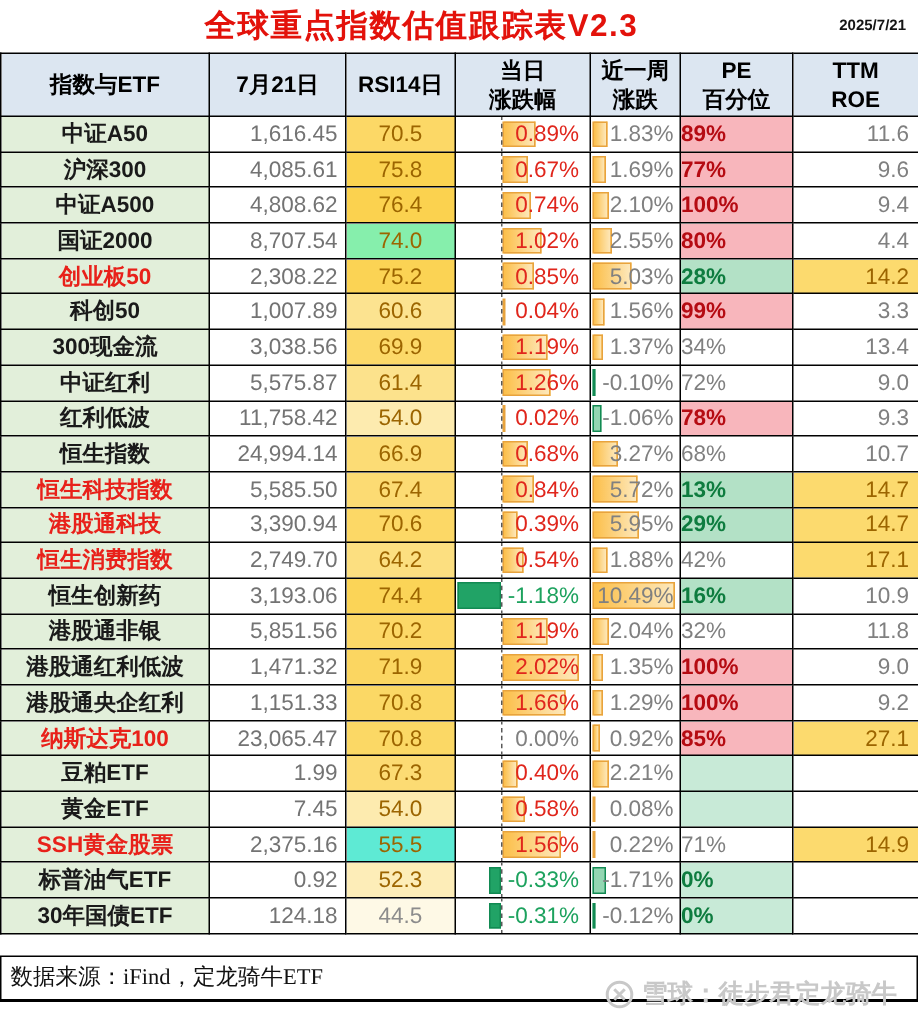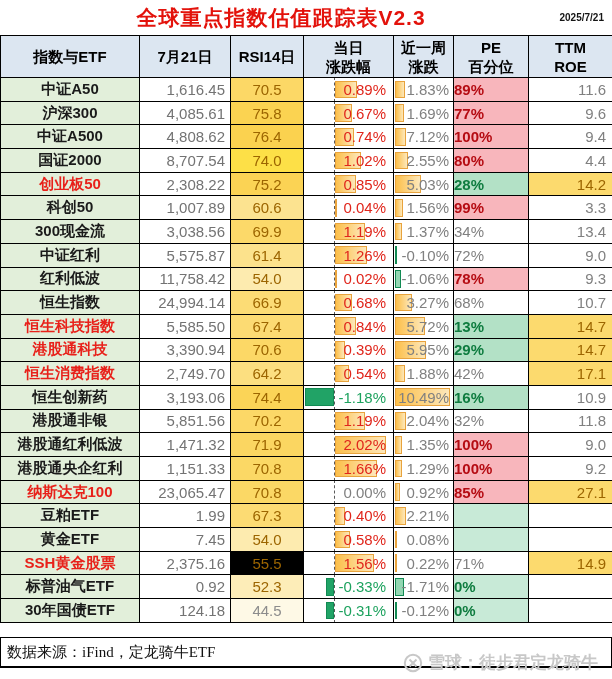--- a/index.html
+++ b/index.html
@@ -99,28 +99,28 @@
           <td class="c-daily"><div class="bar" style="width: 16.75px; left: 31px; background: linear-gradient(to right, rgb(252, 191, 74), rgb(253, 232, 187)); border: 1px solid rgb(232, 163, 61);"></div><span class="lbl" style="color: rgb(224, 38, 28);">0.67%</span></td>
           <td class="c-weekly"><div class="bar" style="left: 1px; width: 8.788px; background: linear-gradient(to right, rgb(252, 191, 74), rgb(253, 232, 187)); border: 1px solid rgb(232, 163, 61);"></div><span class="lbl">1.69%</span></td>
           <td class="c-pe pe-high">77%</td>
           <td class="c-roe">9.6</td>
         </tr>
         <tr>
           <td class="c-name">中证A500</td>
           <td class="c-close">4,808.62</td>
           <td class="c-rsi" style="background: rgb(251, 210, 79); color: rgb(156, 101, 0);">76.4</td>
           <td class="c-daily"><div class="bar" style="width: 18.5px; left: 31px; background: linear-gradient(to right, rgb(252, 191, 74), rgb(253, 232, 187)); border: 1px solid rgb(232, 163, 61);"></div><span class="lbl" style="color: rgb(224, 38, 28);">0.74%</span></td>
-          <td class="c-weekly"><div class="bar" style="left: 1px; width: 10.92px; background: linear-gradient(to right, rgb(252, 191, 74), rgb(253, 232, 187)); border: 1px solid rgb(232, 163, 61);"></div><span class="lbl">7.12%</span></td>
+          <td class="c-weekly"><div class="bar" style="left: 1px; width: 10.92px; background: linear-gradient(to right, rgb(252, 191, 74), rgb(253, 232, 187)); border: 1px solid rgb(232, 163, 61);"></div><span class="lbl">2.10%</span></td>
           <td class="c-pe pe-high">100%</td>
           <td class="c-roe">9.4</td>
         </tr>
         <tr>
           <td class="c-name">国证2000</td>
           <td class="c-close">8,707.54</td>
-          <td class="c-rsi" style="background: #fde047; color: rgb(156, 101, 0);">74.0</td>
+          <td class="c-rsi" style="background: #86efac; color: rgb(156, 101, 0);">74.0</td>
           <td class="c-daily"><div class="bar" style="width: 25.5px; left: 31px; background: linear-gradient(to right, rgb(252, 191, 74), rgb(253, 232, 187)); border: 1px solid rgb(232, 163, 61);"></div><span class="lbl" style="color: rgb(224, 38, 28);">1.02%</span></td>
           <td class="c-weekly"><div class="bar" style="left: 1px; width: 13.26px; background: linear-gradient(to right, rgb(252, 191, 74), rgb(253, 232, 187)); border: 1px solid rgb(232, 163, 61);"></div><span class="lbl">2.55%</span></td>
           <td class="c-pe pe-high">80%</td>
           <td class="c-roe">4.4</td>
         </tr>
         <tr>
           <td class="c-name hl">创业板50</td>
           <td class="c-close">2,308.22</td>
           <td class="c-rsi" style="background: rgb(251, 211, 84); color: rgb(156, 101, 0);">75.2</td>
           <td class="c-daily"><div class="bar" style="width: 21.25px; left: 31px; background: linear-gradient(to right, rgb(252, 191, 74), rgb(253, 232, 187)); border: 1px solid rgb(232, 163, 61);"></div><span class="lbl" style="color: rgb(224, 38, 28);">0.85%</span></td>
@@ -259,21 +259,21 @@
           <td class="c-close">7.45</td>
           <td class="c-rsi" style="background: rgb(253, 235, 175); color: rgb(156, 101, 0);">54.0</td>
           <td class="c-daily"><div class="bar" style="width: 14.5px; left: 31px; background: linear-gradient(to right, rgb(252, 191, 74), rgb(253, 232, 187)); border: 1px solid rgb(232, 163, 61);"></div><span class="lbl" style="color: rgb(224, 38, 28);">0.58%</span></td>
           <td class="c-weekly"><div class="bar" style="left: 1px; width: 1.2px; background: linear-gradient(to right, rgb(252, 191, 74), rgb(253, 232, 187)); border: 1px solid rgb(232, 163, 61);"></div><span class="lbl">0.08%</span></td>
           <td class="c-pe pe-empty"></td>
           <td class="c-roe"></td>
         </tr>
         <tr>
           <td class="c-name hl">SSH黄金股票</td>
           <td class="c-close">2,375.16</td>
-          <td class="c-rsi" style="background: #000000; color: rgb(156, 101, 0); margin-top: 40px;">55.5</td>
+          <td class="c-rsi" style="background: #5eead4; color: rgb(156, 101, 0); margin-top: 40px;">55.5</td>
           <td class="c-daily"><div class="bar" style="width: 39px; left: 31px; background: linear-gradient(to right, rgb(252, 191, 74), rgb(253, 232, 187)); border: 1px solid rgb(232, 163, 61);"></div><span class="lbl" style="color: rgb(224, 38, 28);">1.56%</span></td>
           <td class="c-weekly"><div class="bar" style="left: 1px; width: 1.2px; background: linear-gradient(to right, rgb(252, 191, 74), rgb(253, 232, 187)); border: 1px solid rgb(232, 163, 61);"></div><span class="lbl">0.22%</span></td>
           <td class="c-pe">71%</td>
           <td class="c-roe roe-high">14.9</td>
         </tr>
         <tr>
           <td class="c-name">标普油气ETF</td>
           <td class="c-close">0.92</td>
           <td class="c-rsi" style="background: rgb(253, 237, 184); color: rgb(156, 101, 0);">52.3</td>
           <td class="c-daily"><div class="bar" style="width: 8.25px; left: 21.75px; background: rgb(33, 163, 102); border: 1px solid rgb(18, 138, 83);"></div><span class="lbl" style="color: rgb(29, 162, 94);">-0.33%</span></td>

